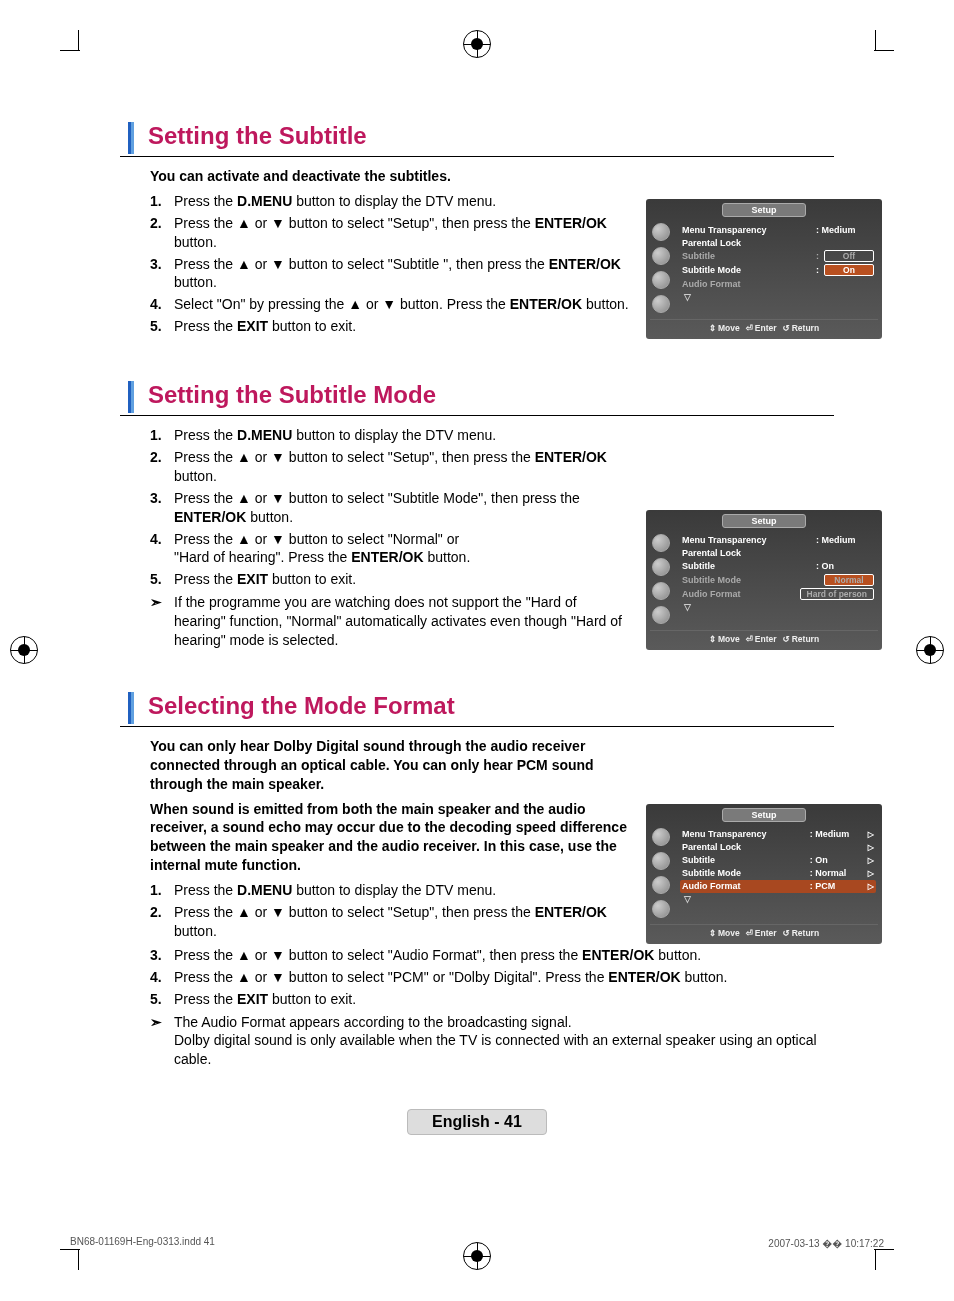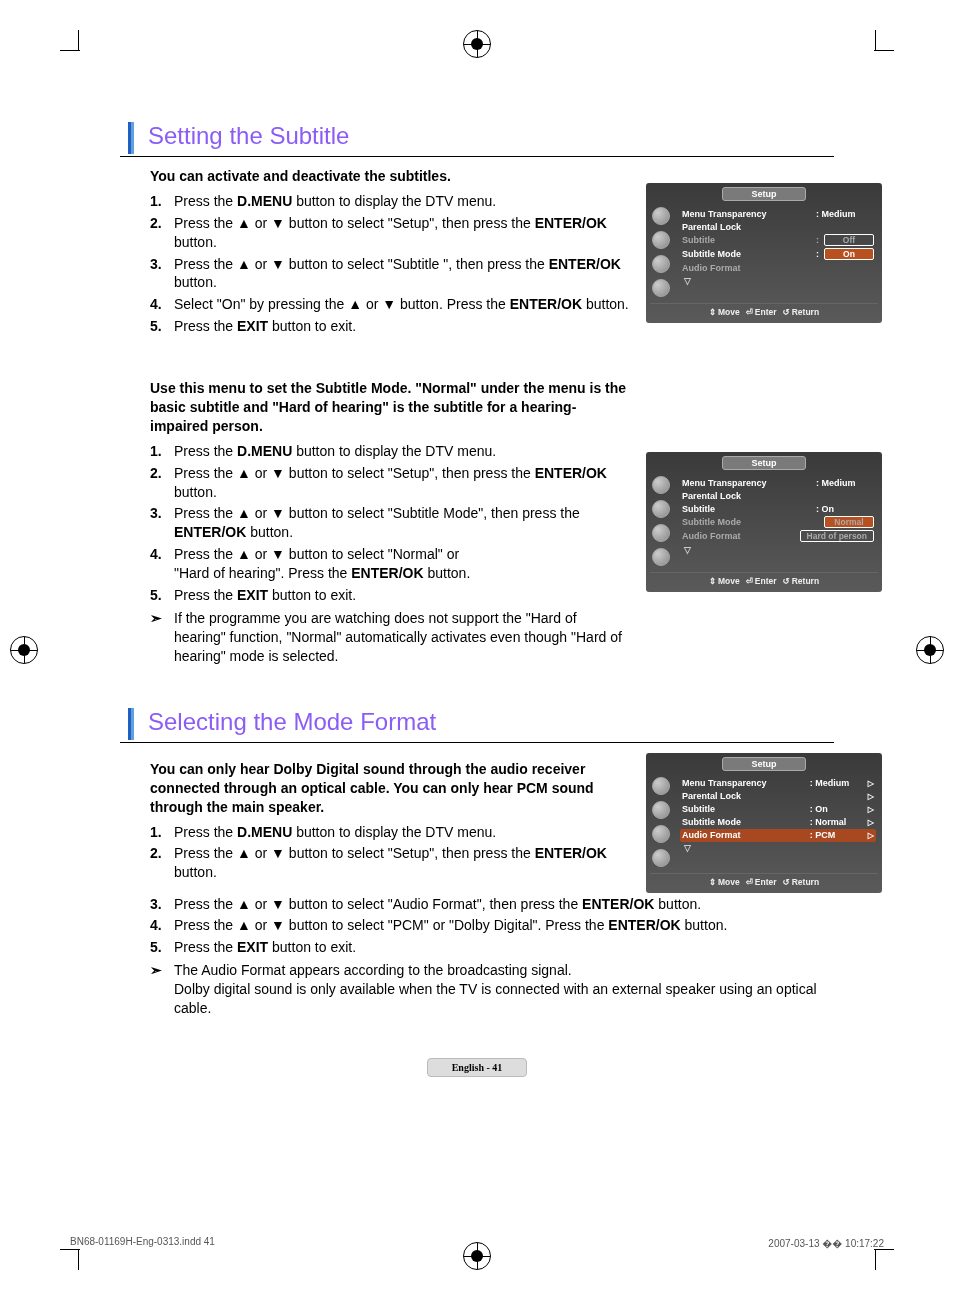--- a/index.html
+++ b/index.html
@@ -57,28 +57,28 @@
     .header-bar {
       display: inline-block;
       width: 6px;
       height: 32px;
       background: linear-gradient(to right, #2060c0 0 3px, #60a0e0 3px 6px);
       margin-right: 14px;
       margin-left: 8px;
     }
     .section-title {
       font-size: 24px;
-      font-weight: normal;
-      color: #8b5cf6;
+      font-weight: bold;
+      color: #be185d;
       padding: 2px 0 6px 0;
     }
     .section-body {
       display: flex;
       gap: 16px;
-      align-items: center;
+      align-items: flex-end;
     }
     .text-col {
       flex: 1;
       padding-left: 30px;
       line-height: 1.35;
     }
     .intro { font-weight: bold; margin-bottom: 6px; }
     .step-list { list-style: none; }
     .step-list li { display: flex; margin-bottom: 3px; }
     .step-num { font-weight: bold; width: 24px; flex-shrink: 0; }
@@ -169,23 +169,22 @@
     .page-badge {
       text-align: center;
       margin-top: 30px;
     }
     .page-badge span {
       display: inline-block;
       background: #ddd;
       border: 1px solid #bbb;
       border-radius: 4px;
       padding: 3px 24px;
-      font-size: 10px;
+      font-size: 16px;
       font-weight: bold;
-      font-family: Liberation Serif, serif;
     }
     .footer-meta {
       position: absolute;
       bottom: 30px;
       left: 70px;
       right: 70px;
       display: flex;
       justify-content: space-between;
       font-size: 10px;
       color: #555;
@@ -291,23 +290,26 @@
               <div class="osd-footer">
                 <span class="fk"><span class="fsym">⇕</span>Move</span>
                 <span class="fk"><span class="fsym">⏎</span>Enter</span>
                 <span class="fk"><span class="fsym">↺</span>Return</span>
               </div>
             </div>
           </div>
         </div>
       </div>
       <div class="section">
+        <div class="section-header">
+          <span class="header-bar"></span>
+          <span class="section-title">Setting the Subtitle Mode</span>
+        </div>
         <div class="section-body">
           <div class="text-col">
-            <div class="intro">Use this menu to set the Subtitle Mode. "Normal" under the menu is the basic subtitle and "Hard of hearing" is the subtitle for a hearing-impaired person.</div>
             <ul class="step-list">
               <li>
                 <span class="step-num">1.</span>
                 <span>Press the <b>D.MENU</b> button to display the DTV menu.</span>
               </li>
               <li>
                 <span class="step-num">2.</span>
                 <span>Press the ▲ or ▼ button to select "Setup", then press the <b>ENTER/OK</b> button.</span>
               </li>
               <li>
@@ -374,20 +376,21 @@
         </div>
       </div>
       <div class="section">
         <div class="section-header">
           <span class="header-bar"></span>
           <span class="section-title">Selecting the Mode Format</span>
         </div>
         <div class="section-body">
           <div class="text-col">
             <div class="intro">You can only hear Dolby Digital sound through the audio receiver connected through an optical cable. You can only hear PCM sound through the main speaker.</div>
+            <div class="intro">When sound is emitted from both the main speaker and the audio receiver, a sound echo may occur due to the decoding speed difference between the main speaker and the audio receiver. In this case, use the internal mute function.</div>
             <ul class="step-list">
               <li>
                 <span class="step-num">1.</span>
                 <span>Press the <b>D.MENU</b> button to display the DTV menu.</span>
               </li>
               <li>
                 <span class="step-num">2.</span>
                 <span>Press the ▲ or ▼ button to select "Setup", then press the <b>ENTER/OK</b> button.</span>
               </li>
             </ul>

